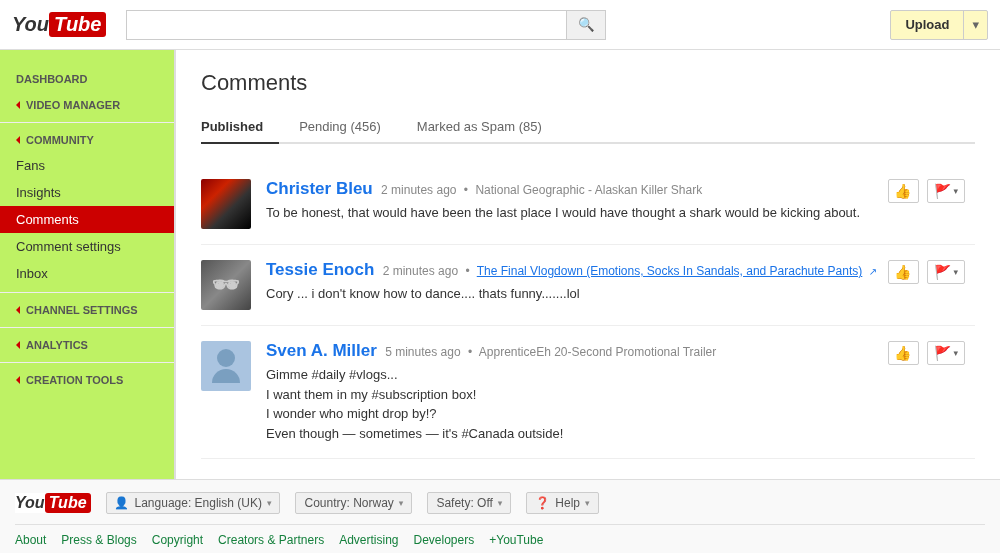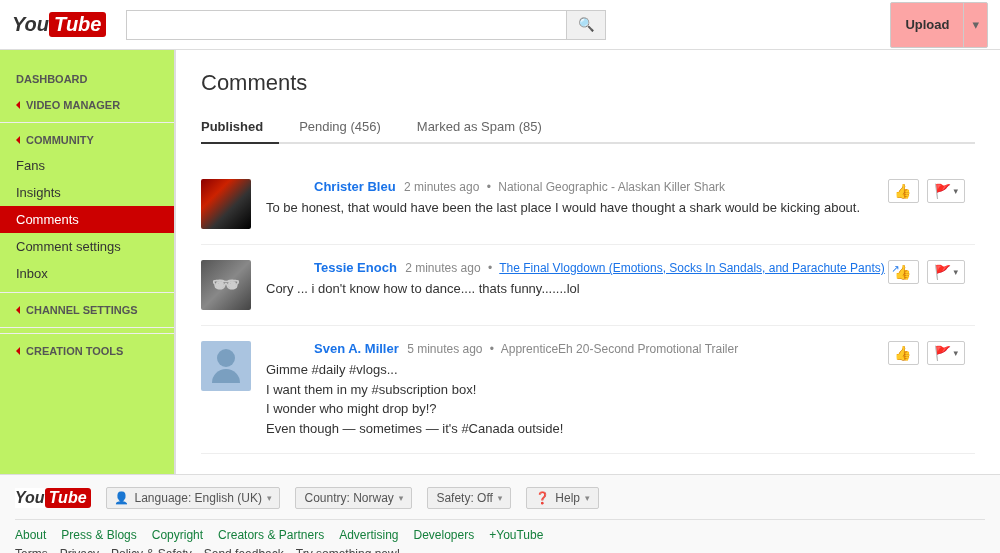--- a/index.html
+++ b/index.html
@@ -61,24 +61,24 @@
       cursor: pointer;
       display: flex;
       align-items: center;
       justify-content: center;
       color: #666;
     }
     .upload-btn {
       margin-left: auto;
       display: flex;
       align-items: center;
-      background: #fca5a5;
+      background: #fef9c3;
       border: 1px solid #ccc;
       border-radius: 2px;
-      height: 46px;
+      height: 30px;
       cursor: pointer;
     }
     .upload-main {
       padding: 0 14px;
       font-size: 13px;
       font-weight: bold;
       color: #333;
       border-right: 1px solid #ccc;
       height: 100%;
       display: flex;
@@ -219,22 +219,21 @@
       flex: 1;
     }
     .comment-meta {
       margin-bottom: 4px;
       font-size: 12px;
     }
     .comment-author {
       color: #1a73e8;
       font-weight: bold;
       text-decoration: none;
-      font-size: 13px;
-      margin-left: 48px;
+      font-size: 17px;
     }
     .comment-time {
       color: #888;
       font-size: 12px;
       margin-left: 5px;
     }
     .comment-bullet {
       color: #888;
       margin: 0 4px;
     }
@@ -387,20 +386,24 @@
     </div>
     <div class="sidebar-item">
       <span>Inbox</span>
     </div>
     <hr class="sidebar-divider">
     <div class="sidebar-item" style="display:flex;align-items:center;padding:6px 16px;font-size:11px;font-weight:bold;color:#555;">
       <span style="width:0;height:0;border-top:4px solid transparent;border-bottom:4px solid transparent;border-right:4px solid #cc0000;margin-right:6px;"></span>
       <span>CHANNEL SETTINGS</span>
     </div>
     <hr class="sidebar-divider">
+    <div class="sidebar-item" style="display:flex;align-items:center;padding:6px 16px;font-size:11px;font-weight:bold;color:#555;">
+      <span style="width:0;height:0;border-top:4px solid transparent;border-bottom:4px solid transparent;border-right:4px solid #cc0000;margin-right:6px;"></span>
+      <span>ANALYTICS</span>
+    </div>
     <hr class="sidebar-divider">
     <div class="sidebar-item" style="display:flex;align-items:center;padding:6px 16px;font-size:11px;font-weight:bold;color:#555;">
       <span style="width:0;height:0;border-top:4px solid transparent;border-bottom:4px solid transparent;border-right:4px solid #cc0000;margin-right:6px;"></span>
       <span>CREATION TOOLS</span>
     </div>
   </nav>
 
   <main class="content">
     <h1 class="page-title">Comments</h1>
 

